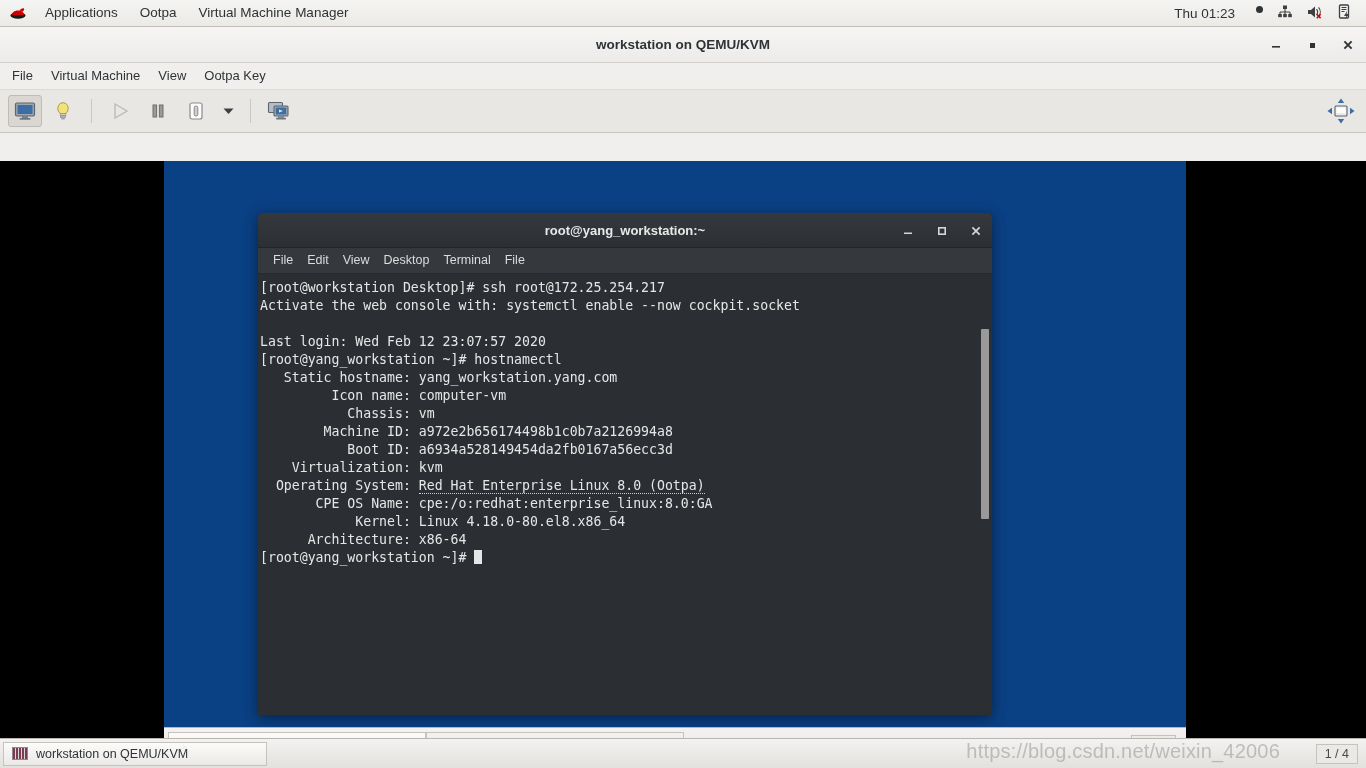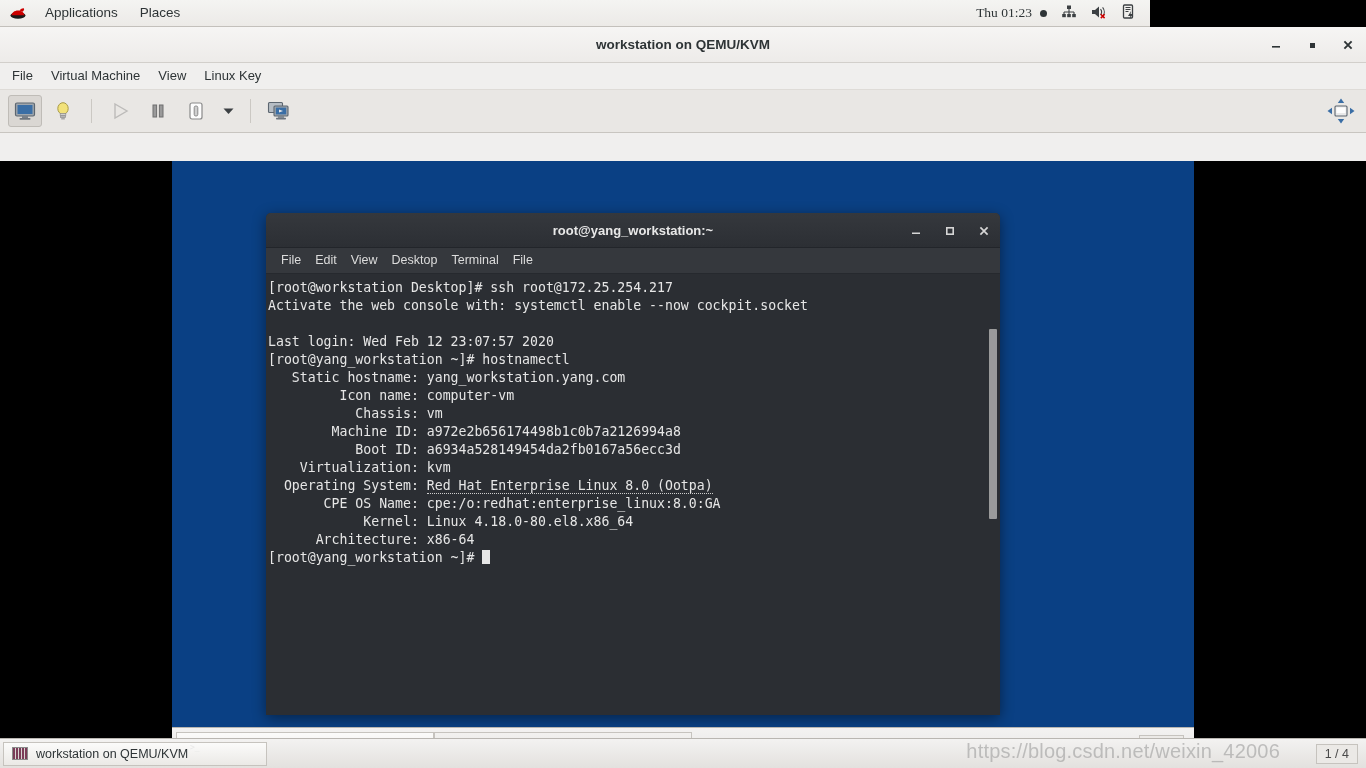--- a/index.html
+++ b/index.html
@@ -5,30 +5,30 @@
   * { box-sizing: border-box; margin: 0; padding: 0; }
   html, body {
     width: 1366px; height: 768px;
     overflow: hidden;
     font-family: "Liberation Sans", sans-serif;
     background: #000;
   }
 
   
   .gnome-topbar {
-    position: absolute; left: 0; top: 0; width: 1150px; height: 27px;
+    position: absolute; left: 0; top: 0; width: 1366px; height: 27px;
     background: linear-gradient(to bottom, #f4f4f2 0%, #eceae7 100%);
     border-bottom: 1px solid #c3c0bb;
     display: flex; align-items: center;
     font-size: 13.5px; color: #2e3436;
   }
   .gnome-topbar .rh-logo { margin-left: 9px; margin-right: 7px; display:flex; align-items:center; }
   .gnome-topbar .tb-item { padding: 0 11px; line-height: 26px; white-space: nowrap; }
   .gnome-topbar .spacer { flex: 1 1 auto; }
-  .gnome-topbar .clock { display:flex; align-items:center; gap:8px; padding-right: 14px; font-family: Liberation Serif, serif; }
+  .gnome-topbar .clock { display:flex; align-items:flex-start; gap:21px; padding-right: 14px; }
   .gnome-topbar .tray { display:flex; align-items:center; gap:14px; padding-right: 14px; }
   .dot-ind { width: 7px; height: 7px; border-radius: 50%; background:#2e3436; display:inline-block; }
 
   
   .vmwin {
     position: absolute; left: 0; top: 27px; width: 1366px; height: 711px;
     background: #f0efee;
   }
   .vm-titlebar {
     position: relative; height: 36px;
@@ -63,21 +63,21 @@
   .tbtn.small { width: 22px; }
   .tbsep { width: 1px; height: 24px; background: #cbc8c3; margin: 0 9px; }
   .tbspacer { flex: 1 1 auto; }
 
   
   .vm-display {
     position: absolute; left: 0; top: 134px; width: 1366px; height: 604px;
     background: #000; overflow: hidden;
   }
   .guest {
-    position: absolute; left: 172px; top: 0; width: 1022px; height: 604px;
+    position: absolute; left: 164px; top: 0; width: 1022px; height: 604px;
     background: #0a4084;
   }
 
   
   .guest-desktop { position:absolute; left:0; top:0; width:1022px; height:566px; background:#0a4084; }
 
   
   .term {
     position: absolute; left: 94px; top: 52px; width: 734px; height: 502px;
     background: #2b2e33;
@@ -188,21 +188,22 @@
 
 <div class="gnome-topbar">
   <span class="rh-logo">
     <svg width="18" height="14" viewBox="0 0 18 14">
       <ellipse cx="9" cy="9.5" rx="7.5" ry="3.2" fill="#1a1a1a"></ellipse>
       <path d="M2.6 9.2c0-2.6 2.8-4.8 6.4-4.8 3.6 0 6.4 2.2 6.4 4.8z" fill="#cc0000"></path>
       <path d="M10.5 4.4c1.6-1.6 3.6-2.6 4.4-1.8.7.7-.2 2.2-1.2 3.2z" fill="#cc0000"></path>
     </svg>
   </span>
   <span class="tb-item">Applications</span>
-  <span class="tb-item">Places</span>
+  <span class="tb-item">Ootpa</span>
+  <span class="tb-item">Virtual Machine Manager</span>
   <span class="spacer"></span>
   <span class="clock">
     <span>Thu 01:23</span>
     <span class="dot-ind"></span>
   </span>
   <span class="tray">
     <span>
       <svg width="16" height="14" viewBox="0 0 16 14">
         <rect x="6" y="0.5" width="4" height="3.5" fill="#3c4043"></rect>
         <path d="M8 4v3M3 7h10M3 7v2M8 7v2M13 7v2" stroke="#3c4043" stroke-width="1.1" fill="none"></path>
@@ -248,21 +249,21 @@
             <path d="M3.4 3.4l7.2 7.2M10.6 3.4l-7.2 7.2" stroke="#2e3436" stroke-width="1.9"></path>
           </svg>
       </span>
     </div>
   </div>
 
   <div class="vm-menubar">
     <span class="mi">File</span>
     <span class="mi">Virtual Machine</span>
     <span class="mi">View</span>
-    <span class="mi">Linux Key</span>
+    <span class="mi">Ootpa Key</span>
   </div>
 
   <div class="vm-toolbar">
     <span class="tbtn pressed">
       <svg width="22" height="20" viewBox="0 0 22 20">
         <rect x="1.5" y="2" width="19" height="13" rx="1.5" fill="#9fa6ad" stroke="#5c6670" stroke-width="1.2"></rect>
         <rect x="3.5" y="4" width="15" height="9" fill="#3a6ea5"></rect>
         <rect x="8" y="15" width="6" height="2.5" fill="#78808a"></rect>
         <rect x="5.5" y="17" width="11" height="1.8" rx=".8" fill="#6d757e"></rect>
       </svg>

